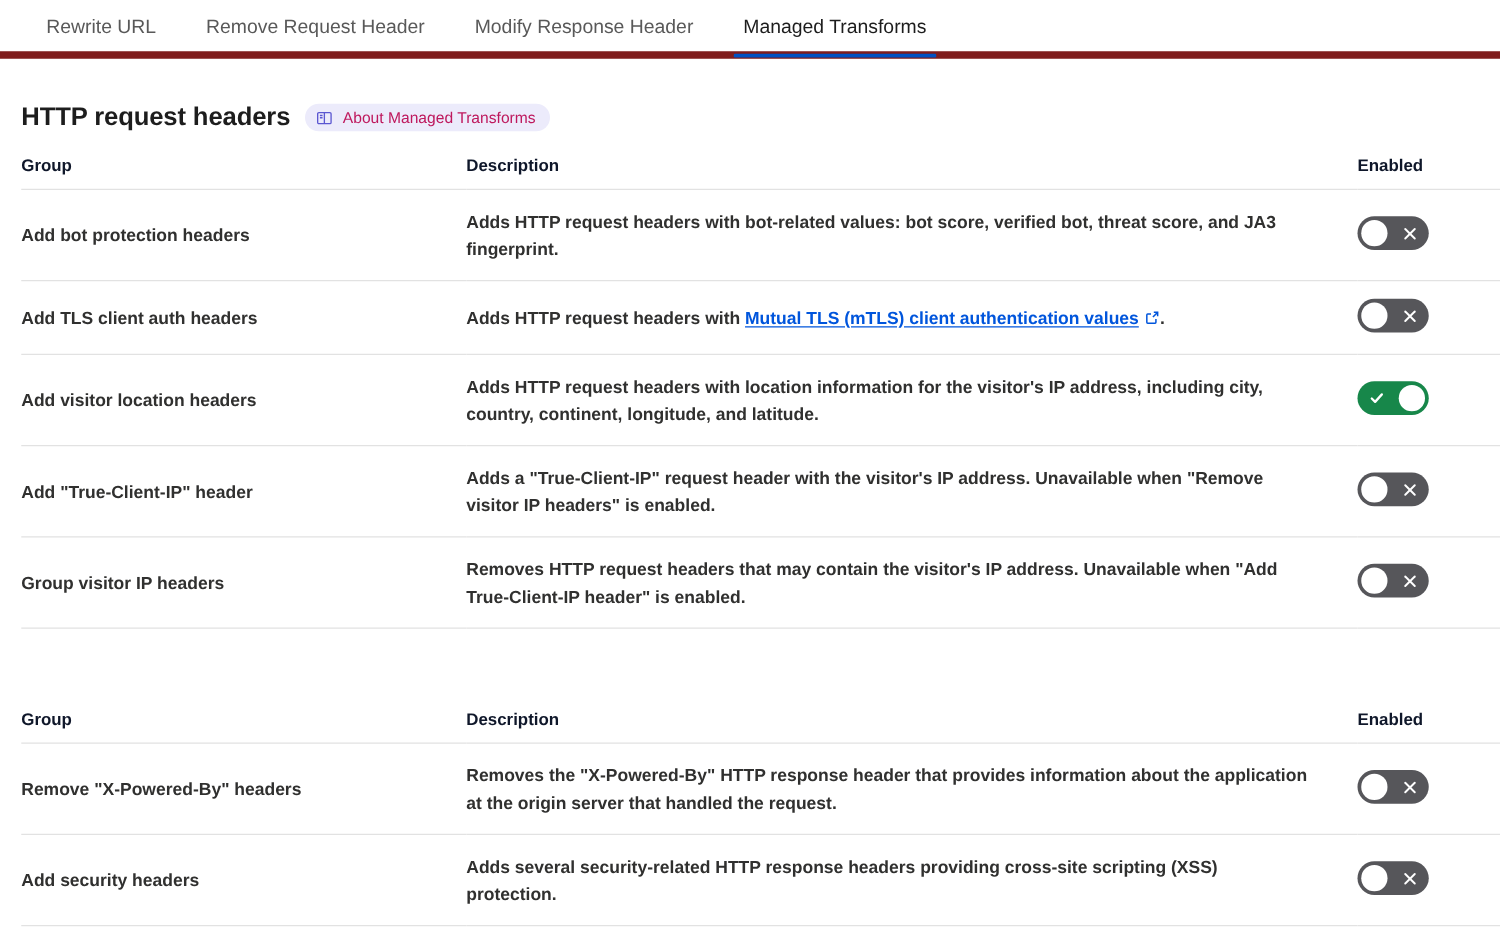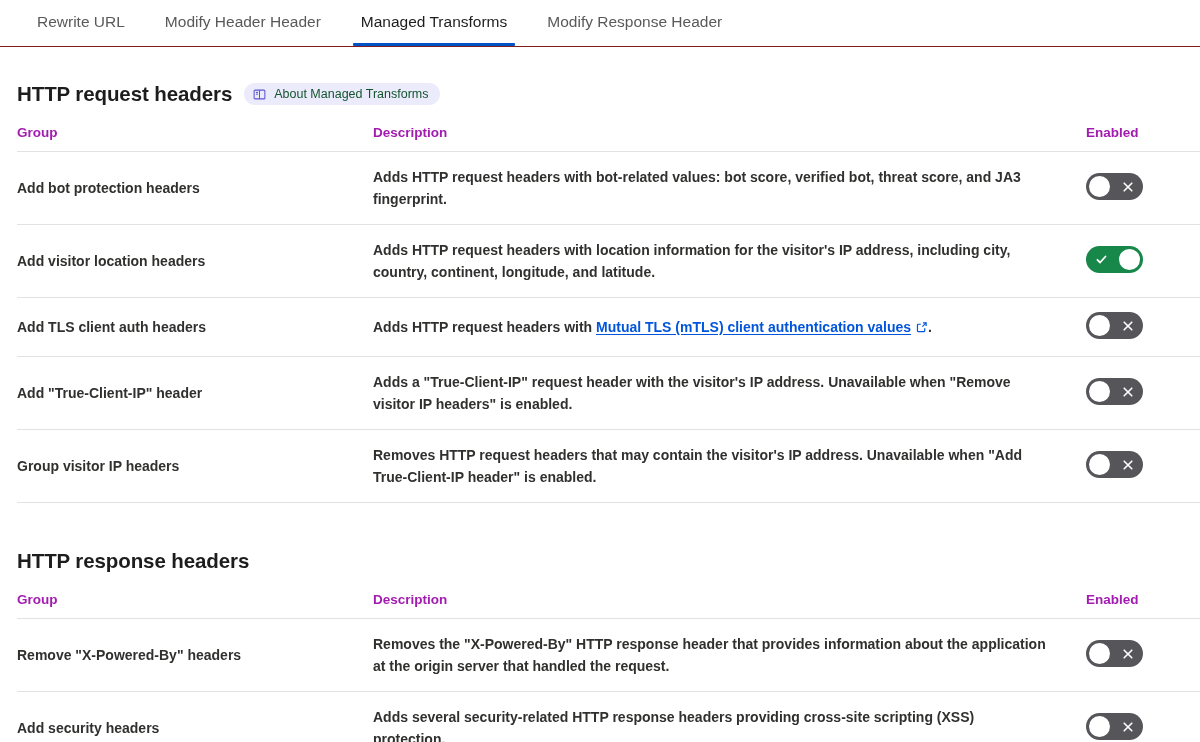--- a/index.html
+++ b/index.html
@@ -13,21 +13,21 @@
     font-family: "Liberation Sans", sans-serif;
     color: #1d1d1d;
     overflow: hidden;
     position: relative;
   }
 
   
   .tabbar {
     position: relative;
     height: 47px;
-    border-bottom: 1px solid #7f1d1d;
+    border-bottom: 6px solid #7f1d1d;
     display: flex;
     align-items: flex-start;
     padding-left: 17px;
     box-sizing: border-box;
   }
   .tab {
     position: relative;
     font-size: 15.5px;
     color: #595959;
     padding: 12px 20px 14px 20px;
@@ -63,41 +63,41 @@
     font-size: 20.5px;
     font-weight: bold;
     color: #1d1d1d;
     letter-spacing: -0.1px;
   }
   .badge {
     display: inline-flex;
     align-items: center;
     gap: 8px;
     background: #ecebfb;
-    color: #14532d;
+    color: #be185d;
     border-radius: 11px;
     padding: 3px 12px 3px 9px;
     font-size: 12.5px;
     line-height: 16px;
     cursor: pointer;
     white-space: nowrap;
   }
   .badge svg { display: block; }
 
   
   table {
     width: 100%;
     border-collapse: collapse;
     table-layout: fixed;
   }
   thead th {
     text-align: left;
     font-size: 13.5px;
     font-weight: bold;
-    color: #a21caf;
+    color: #0f172a;
     padding: 0 0 11px 0;
     border-bottom: 1px solid #e2e2e2;
   }
   tbody td {
     border-bottom: 1px solid #e2e2e2;
     vertical-align: middle;
     font-size: 14px;
     color: #30302f;
     padding: 14px 0;
   }
@@ -156,23 +156,23 @@
 
   .spacer-48 { height: 46px; }
   .spacer-20 { height: 19px; }
   .top-gap   { height: 35px; }
 </style>
 </head>
 <body>
 
 <div class="tabbar">
   <div class="tab">Rewrite URL</div>
-  <div class="tab">Modify Header Header</div>
+  <div class="tab">Remove Request Header</div>
+  <div class="tab">Modify Response Header</div>
   <div class="tab active">Managed Transforms</div>
-  <div class="tab">Modify Response Header</div>
 </div>
 
 <div class="top-gap"></div>
 
 <div class="section">
 
   <div class="section-head">
     <div class="section-title">HTTP request headers</div>
     <div class="badge">
       <span>
@@ -214,35 +214,20 @@
               <svg width="12" height="12" viewBox="0 0 12 12" stroke="#ffffff" stroke-width="1.6" stroke-linecap="round">
                 <line x1="2.2" y1="2.2" x2="9.8" y2="9.8"></line>
                 <line x1="9.8" y1="2.2" x2="2.2" y2="9.8"></line>
               </svg>
             </span>
           </span>
         </td>
       </tr>
 
       <tr>
-        <td class="group">Add visitor location headers</td>
-        <td class="desc">Adds HTTP request headers with location information for the visitor's IP address, including city, country, continent, longitude, and latitude.</td>
-        <td class="enabled">
-          <span class="toggle on">
-            <span class="knob"></span>
-            <span class="mark">
-              <svg width="13" height="13" viewBox="0 0 13 13" fill="none" stroke="#ffffff" stroke-width="1.8" stroke-linecap="round" stroke-linejoin="round">
-                <path d="M2.4 6.8l2.7 2.7 5.4-6"></path>
-              </svg>
-            </span>
-          </span>
-        </td>
-      </tr>
-
-      <tr>
         <td class="group">Add TLS client auth headers</td>
         <td class="desc">
           <span>Adds HTTP request headers with </span><a href="#">Mutual TLS (mTLS) client authentication values</a><span class="ext-icon">
             <svg width="12" height="12" viewBox="0 0 14 14" fill="none" stroke="#0055dc" stroke-width="1.4">
               <path d="M8.2 2.2h3.6v3.6"></path>
               <path d="M11.8 2.2l-4.4 4.4"></path>
               <path d="M10.2 8.4v3.1a0.8 0.8 0 0 1-0.8 0.8H2.5a0.8 0.8 0 0 1-0.8-0.8V4.6a0.8 0.8 0 0 1 0.8-0.8h3.1"></path>
             </svg>
           </span><span>.</span>
         </td>
@@ -253,20 +238,35 @@
               <svg width="12" height="12" viewBox="0 0 12 12" stroke="#ffffff" stroke-width="1.6" stroke-linecap="round">
                 <line x1="2.2" y1="2.2" x2="9.8" y2="9.8"></line>
                 <line x1="9.8" y1="2.2" x2="2.2" y2="9.8"></line>
               </svg>
             </span>
           </span>
         </td>
       </tr>
 
       <tr>
+        <td class="group">Add visitor location headers</td>
+        <td class="desc">Adds HTTP request headers with location information for the visitor's IP address, including city, country, continent, longitude, and latitude.</td>
+        <td class="enabled">
+          <span class="toggle on">
+            <span class="knob"></span>
+            <span class="mark">
+              <svg width="13" height="13" viewBox="0 0 13 13" fill="none" stroke="#ffffff" stroke-width="1.8" stroke-linecap="round" stroke-linejoin="round">
+                <path d="M2.4 6.8l2.7 2.7 5.4-6"></path>
+              </svg>
+            </span>
+          </span>
+        </td>
+      </tr>
+
+      <tr>
         <td class="group">Add "True-Client-IP" header</td>
         <td class="desc">Adds a "True-Client-IP" request header with the visitor's IP address. Unavailable when "Remove visitor IP headers" is enabled.</td>
         <td class="enabled">
           <span class="toggle off">
             <span class="knob"></span>
             <span class="mark">
               <svg width="12" height="12" viewBox="0 0 12 12" stroke="#ffffff" stroke-width="1.6" stroke-linecap="round">
                 <line x1="2.2" y1="2.2" x2="9.8" y2="9.8"></line>
                 <line x1="9.8" y1="2.2" x2="2.2" y2="9.8"></line>
               </svg>
@@ -292,23 +292,20 @@
       </tr>
 
     </tbody>
   </table>
 </div>
 
 <div class="spacer-48"></div>
 
 <div class="section">
 
-  <div class="section-head">
-    <div class="section-title">HTTP response headers</div>
-  </div>
 
   <div class="spacer-20"></div>
 
   <table>
     <colgroup>
       <col class="col-group">
         <col class="col-desc">
         <col class="col-enabled">
     </colgroup>
     <thead>

